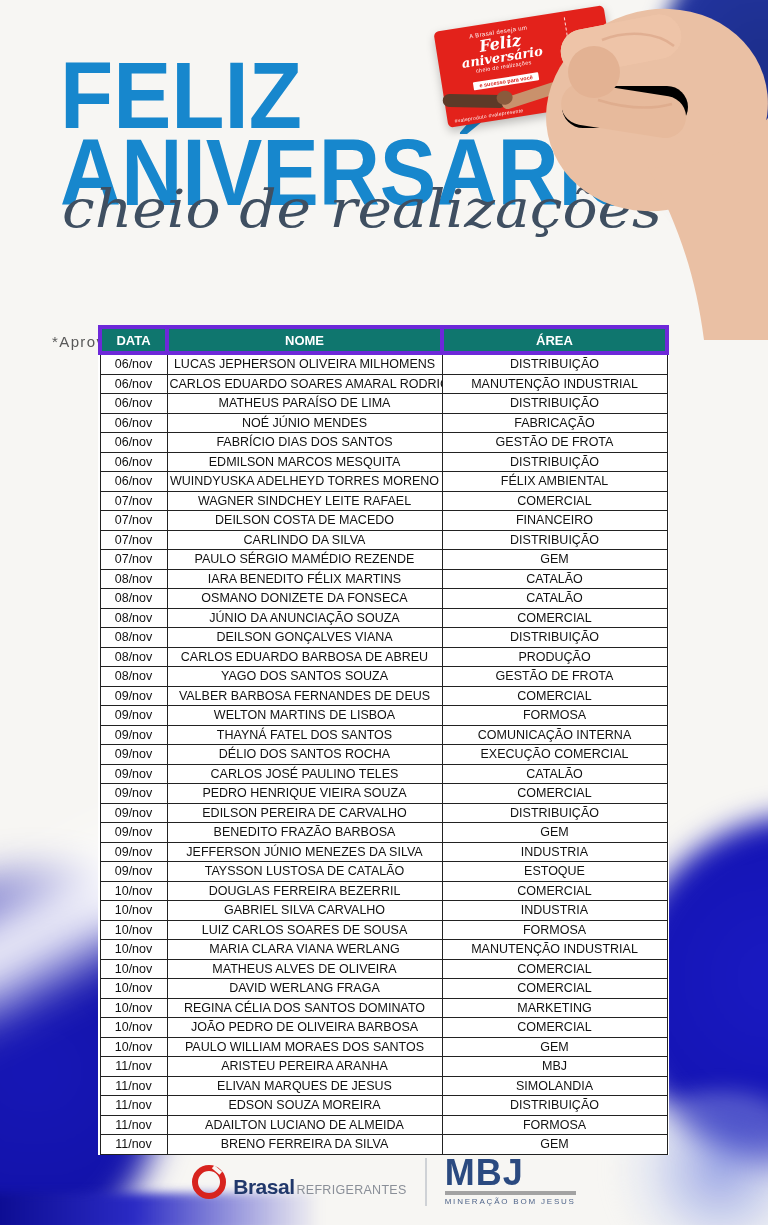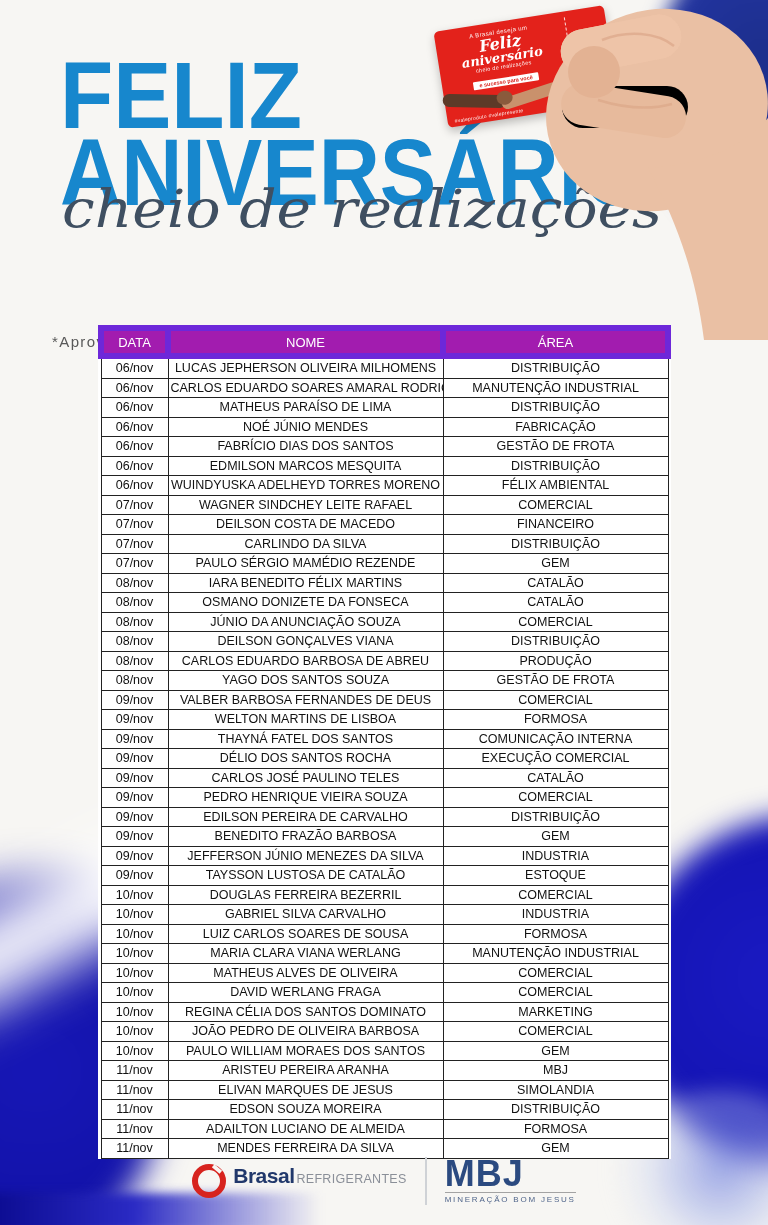--- a/index.html
+++ b/index.html
@@ -80,47 +80,47 @@
     text-align:center; color:#595959; font-size:15px; letter-spacing:1.4px; line-height:21px;margin-top:42px;
   }
   
   .bday-table{
     position:absolute; left:98px; top:325px; width:567px; z-index:5;
     border-collapse:collapse; table-layout:fixed;
     background:#fff;
     font-size:12.5px; color:#111;
   }
   .bday-table th{
-    background:#a21caf; color:#fff; font-size:13px; font-weight:normal;
-    border:6px solid #6d28d9; height:22px; padding:0;
+    background:#0f766e; color:#fff; font-size:13px; font-weight:bold;
+    border:4px solid #6d28d9; height:22px; padding:0;
   }
   .bday-table td{
     border:1px solid #222; height:18.5px; padding:0 2px;
     text-align:center; white-space:nowrap; overflow:hidden;
   }
   
   .footer{
     position:absolute; left:0; top:1157px; width:768px; z-index:6;
     display:flex; align-items:center; justify-content:center; gap:18px;
   }
-  .brasal-logo{display:flex; align-items:flex-start; gap:7px;}
+  .brasal-logo{display:flex; align-items:flex-end; gap:7px;}
   .brasal-ring{
     position:relative; width:22px; height:22px; border:6px solid #d7231e; border-radius:50%;
     box-sizing:content-box;
   }
   .brasal-ring::before{
     content:""; position:absolute; width:10px; height:4px; background:#f7f6f3;
     top:-3px; right:-2px; transform:rotate(40deg);
   }
   .brasal-name{font-size:21px; font-weight:bold; color:#21386b; letter-spacing:-.5px;}
   .brasal-suffix{font-size:12.5px; color:#8a8f98; letter-spacing:.3px; margin-left:2px;}
   .footer-divider{width:2px; height:48px; background:#cfd2d6;}
   .mbj-logo{text-align:left;}
   .mbj-acronym{font-size:36px; line-height:32px; font-weight:800; color:#2b4a80; letter-spacing:1px;}
-  .mbj-subtitle{font-size:8px; color:#50658a; letter-spacing:1.8px; border-top:1px solid #a3a3a3; padding-top:2px; margin-top:2px;}
+  .mbj-subtitle{font-size:8px; color:#50658a; letter-spacing:1.8px; border-top:4px solid #a3a3a3; padding-top:2px; margin-top:2px;}
 </style>
 </head>
 <body>
 
 <div class="page">
 
   <div class="blob blob-top-right"></div>
   <div class="blob blob-bottom-right"></div>
   <div class="blob blob-bottom-right-2"></div>
   <div class="blob blob-bottom-left"></div>
@@ -379,21 +379,21 @@
           <td>EDSON SOUZA MOREIRA</td>
           <td>DISTRIBUIÇÃO</td>
         </tr>
         <tr>
           <td>11/nov</td>
           <td>ADAILTON LUCIANO DE ALMEIDA</td>
           <td>FORMOSA</td>
         </tr>
         <tr>
           <td>11/nov</td>
-          <td>MENDES FERREIRA DA SILVA</td>
+          <td>BRENO FERREIRA DA SILVA</td>
           <td>GEM</td>
         </tr>
       </tbody>
   </table>
 
   <div class="footer">
     <div class="brasal-logo">
       <div class="brasal-ring"></div>
       <div>
         <span class="brasal-name">Brasal</span><span class="brasal-suffix">REFRIGERANTES</span>

